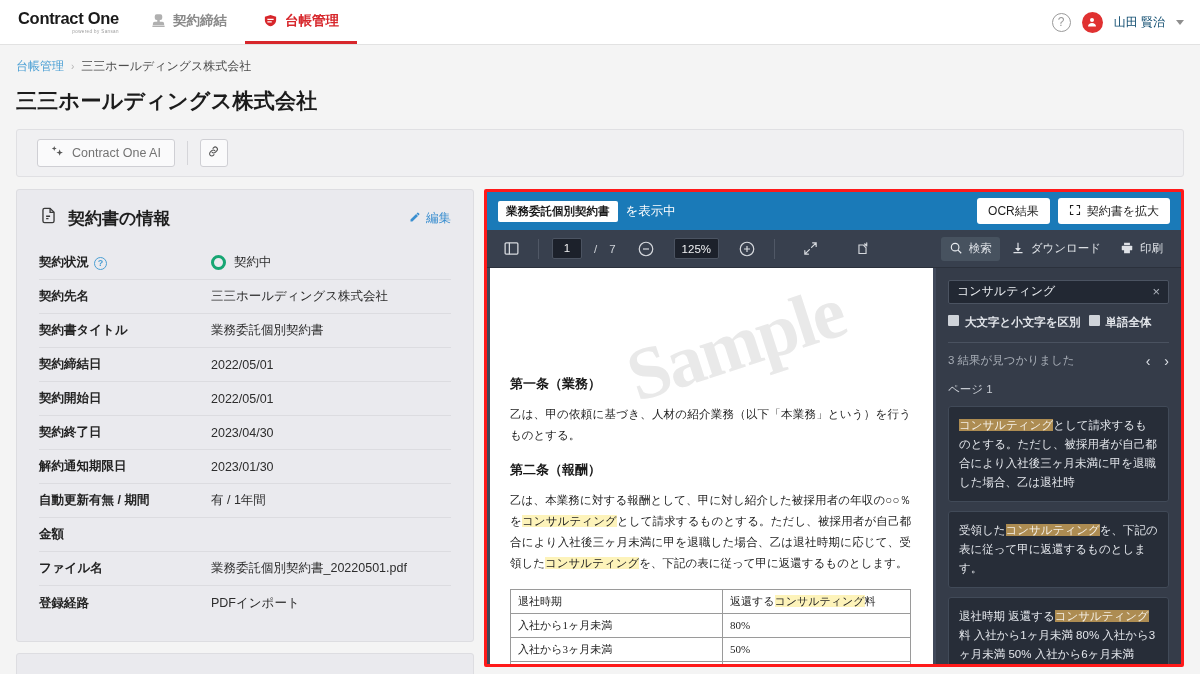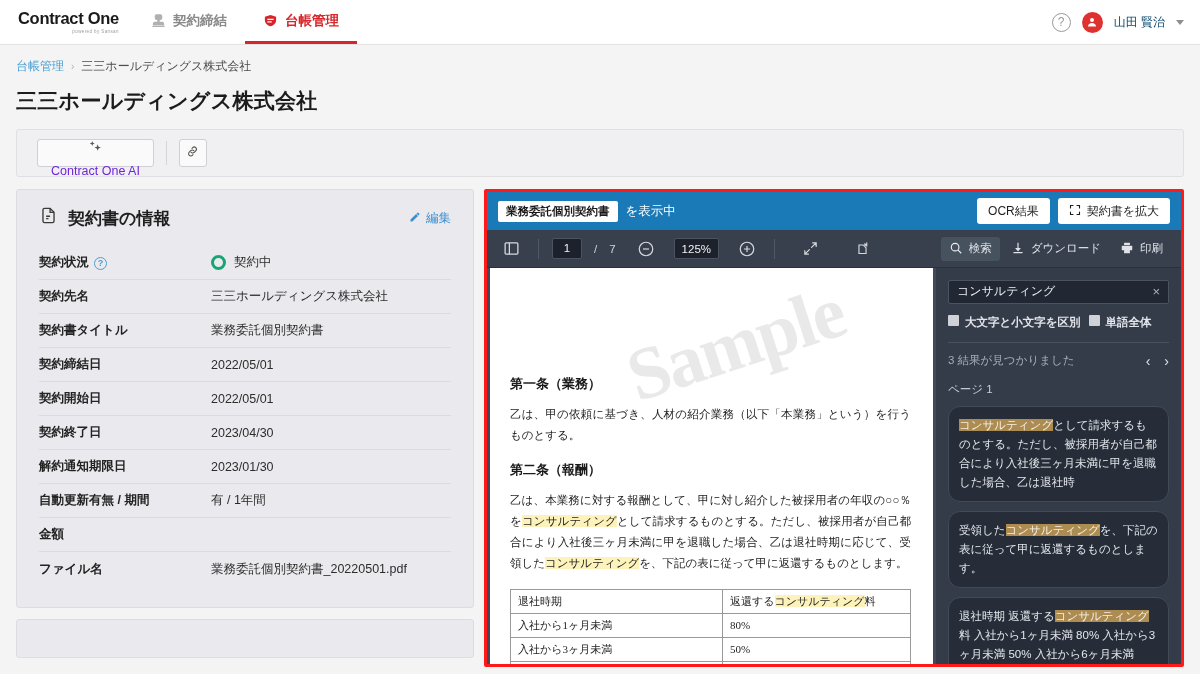--- a/index.html
+++ b/index.html
@@ -54,21 +54,21 @@
 
   
   .aibar {
     margin: 14px 16px 0 16px; background: #f0f0f2;
     border: 1px solid #e0e0e3; border-radius: 3px;
     height: 48px; display: flex; align-items: center; gap: 12px; padding: 0 20px;
   }
   .ai-btn {
     display: flex; align-items: center; gap: 8px;
     background: #fafafb; border: 1px solid #cfcfd4; border-radius: 3px;
-    height: 28px; padding: 0 13px; font-size: 12.5px; color: #6d28d9; cursor: pointer; flex-direction: column;
+    height: 28px; padding: 0 13px; font-size: 12.5px; color: #737373; cursor: pointer;
   }
   .ai-sep { width: 1px; height: 24px; background: #d5d5d9; }
   .link-btn {
     width: 28px; height: 28px; background: #fafafb; border: 1px solid #cfcfd4;
     border-radius: 3px; display: flex; align-items: center; justify-content: center; cursor: pointer;
   }
 
   
   .main { display: flex; gap: 0; padding: 12px 16px 0 16px; height: 490px; }
   .left-col { width: 458px; flex: none; display: flex; flex-direction: column; gap: 11px; }
@@ -185,21 +185,21 @@
   .s-opt { display: flex; align-items: flex-start; gap: 6px; color: #e2e5ea; font-size: 11.5px; font-weight: 700; cursor: pointer; }
   .s-cb { width: 11px; height: 11px; background: #cfd3d9; border-radius: 1px; flex: none; }
   .s-divider { height: 1px; background: #4a5260; margin: 12px 0 0 0; }
   .s-status { display: flex; align-items: center; margin-top: 11px; }
   .s-count { color: #a7adb6; font-size: 11.5px; }
   .s-nav { margin-left: auto; display: flex; gap: 14px; }
   .s-arrow { color: #dfe3e9; font-size: 14px; cursor: pointer; line-height: 1; }
   .s-pagelabel { color: #c9cdd4; font-size: 11.5px; margin-top: 14px; }
   .s-results { margin-top: 9px; display: flex; flex-direction: column; gap: 9px; overflow: hidden; }
   .s-result {
-    background: #272d38; border: 1px solid #414a58; border-radius: 12px;
+    background: #272d38; border: 1px solid #414a58; border-radius: 3px;
     padding: 9px 10px; color: #e4e7ec; font-size: 11.5px; line-height: 1.65; cursor: pointer;
   }
   mark.shl { background: #ad8c52; color: #f4efe6; }
 </style>
 </head>
 <body>
 
 <div class="topnav">
   <div class="brand">
     <div class="brand-logo">
@@ -334,20 +334,24 @@
         <div class="kv-key">自動更新有無 / 期間</div>
         <div class="kv-val">有 / 1年間</div>
       </div>
       <div class="kv-row">
         <div class="kv-key">金額</div>
         <div class="kv-val"></div>
       </div>
       <div class="kv-row">
         <div class="kv-key">ファイル名</div>
         <div class="kv-val">業務委託個別契約書_20220501.pdf</div>
+      </div>
+      <div class="kv-row">
+        <div class="kv-key">登録経路</div>
+        <div class="kv-val">PDFインポート</div>
       </div>
     </div>
 
     <div class="card card2"></div>
   </div>
 
   <div class="right-col">
 
     <div class="pdf-header">
       <span class="pdf-chip">業務委託個別契約書</span>

